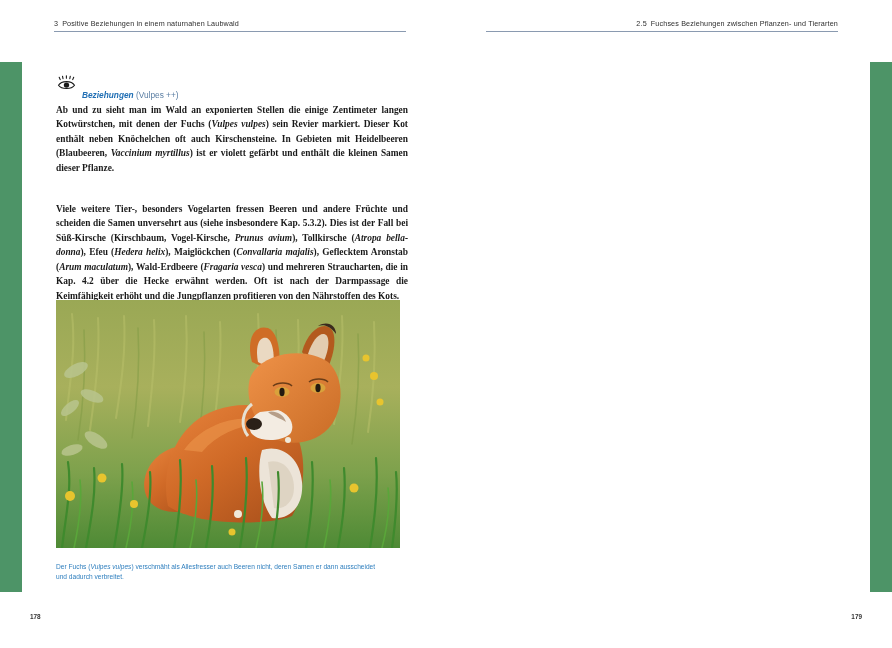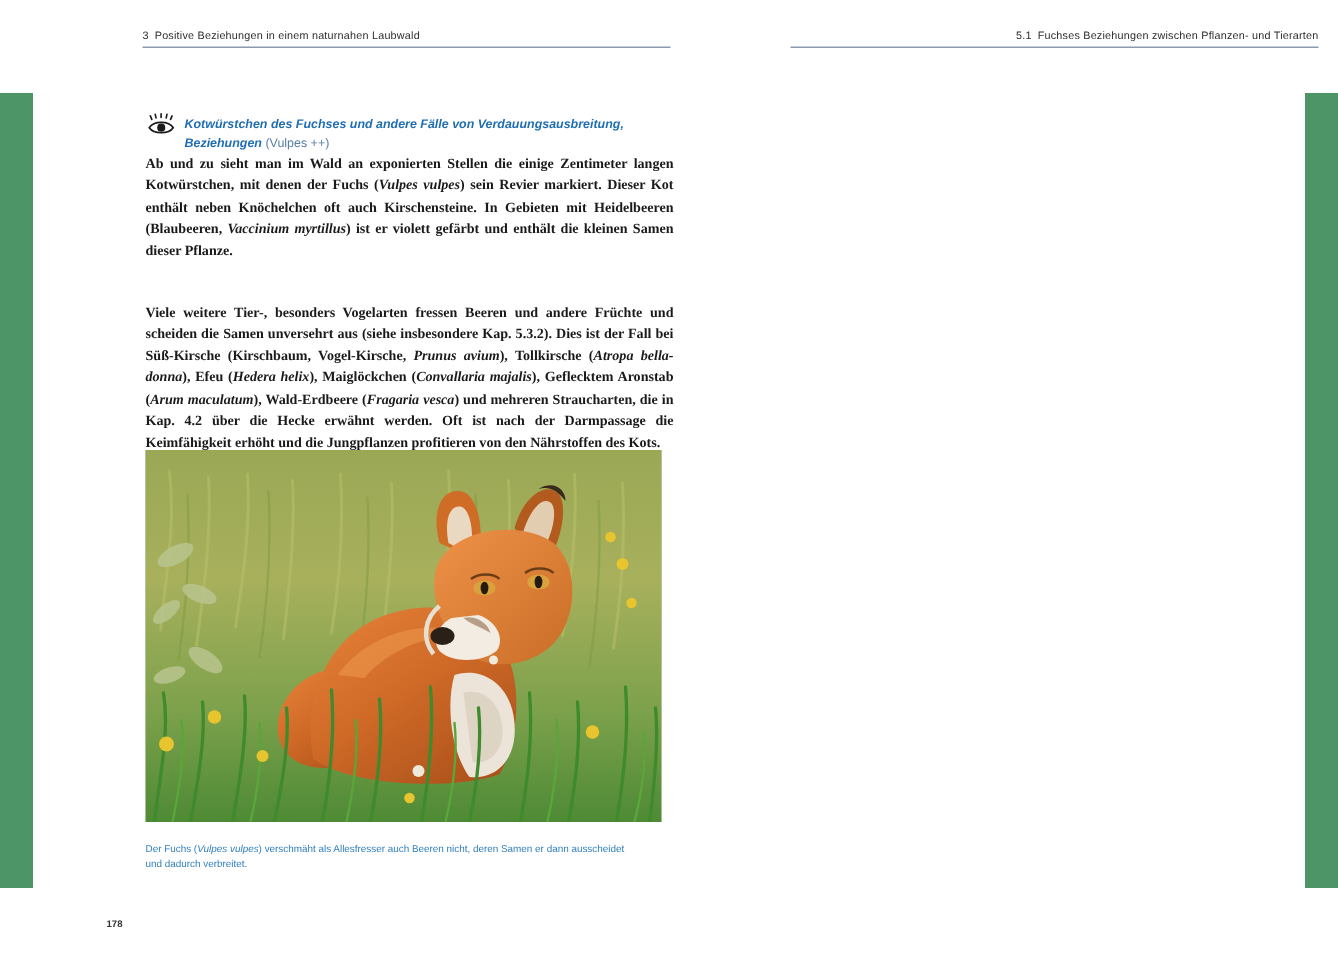--- a/index.html
+++ b/index.html
@@ -23,21 +23,20 @@
     height: 530px;
     background: #4d9467;
   }
   .edge-band.left  { left: 0px; }
   .edge-band.right { right: 0px; }
 
   
   .spread {
     position: absolute;
     inset: 0;
-    margin-left: 41px;
   }
   .page {
     position: absolute;
     top: 0;
     width: 446px;
     height: 648px;
   }
   .page.left  { left: 0; }
   .page.right { left: 446px; }
 
@@ -164,21 +163,21 @@
           <path d="M4.2 5.6 L3.2 3.2"></path>
           <path d="M7.0 4.6 L6.5 2.2"></path>
           <path d="M10.4 4.3 L10.4 1.8"></path>
           <path d="M13.8 4.6 L14.3 2.2"></path>
           <path d="M16.7 5.6 L17.7 3.3"></path>
         </g>
       </svg>
     </div>
 
     <div class="sym-heading">
-      <span>Kotwürstchen des Fuchses und andere Fälle von Verdauungsausbreitung,</span><br>
+      <br>
       <span>Beziehungen</span>
       <span class="sym-note">(Vulpes ++)</span>
     </div>
 
     <div class="body-col" id="left-body-1">
       <p>Ab und zu sieht man im Wald an exponierten Stellen die einige Zentimeter langen Kotwürstchen, mit denen der Fuchs (<i>Vulpes vulpes</i>) sein Revier markiert. Dieser Kot enthält neben Knöchelchen oft auch Kirschensteine. In Gebieten mit Heidelbeeren (Blaubeeren, <i>Vaccinium myrtillus</i>) ist er violett gefärbt und enthält die kleinen Samen dieser Pflanze.</p>
     </div>
 
     <div class="body-col" id="left-body-2">
       <p>Viele weitere Tier-, besonders Vogelarten fressen Beeren und andere Früchte und scheiden die Samen unversehrt aus (siehe insbesondere Kap. 5.3.2). Dies ist der Fall bei Süß-Kirsche (Kirschbaum, Vogel-Kirsche, <i>Prunus avium</i>), Tollkirsche (<i>Atropa bella-donna</i>), Efeu (<i>Hedera helix</i>), Maiglöckchen (<i>Convallaria majalis</i>), Geflecktem Aronstab (<i>Arum maculatum</i>), Wald-Erdbeere (<i>Fragaria vesca</i>) und mehreren Straucharten, die in Kap. 4.2 über die Hecke erwähnt werden. Oft ist nach der Darmpassage die Keimfähigkeit erhöht und die Jungpflanzen profitieren von den Nährstoffen des Kots.</p>
@@ -312,20 +311,20 @@
     <div class="caption" id="cap-fox">
       <span>Der Fuchs (<i>Vulpes vulpes</i>) verschmäht als Allesfresser auch Beeren nicht, deren Samen er dann ausscheidet und dadurch verbreitet.</span>
     </div>
 
     <div class="folio left-folio">178</div>
   </div>
 
   <div class="page right">
 
     <div class="runhead right-rh">
-      <span class="num">5.1</span><span>Fuchses Beziehungen zwischen Pflanzen- und Tierarten</span>
+      <span class="num">2.5</span><span>Fuchses Beziehungen zwischen Pflanzen- und Tierarten</span>
     </div>
     <div class="runrule right-rule"></div>
 
     <div class="folio right-folio">179</div>
   </div>
 
 </div>
 
 </body></html>

